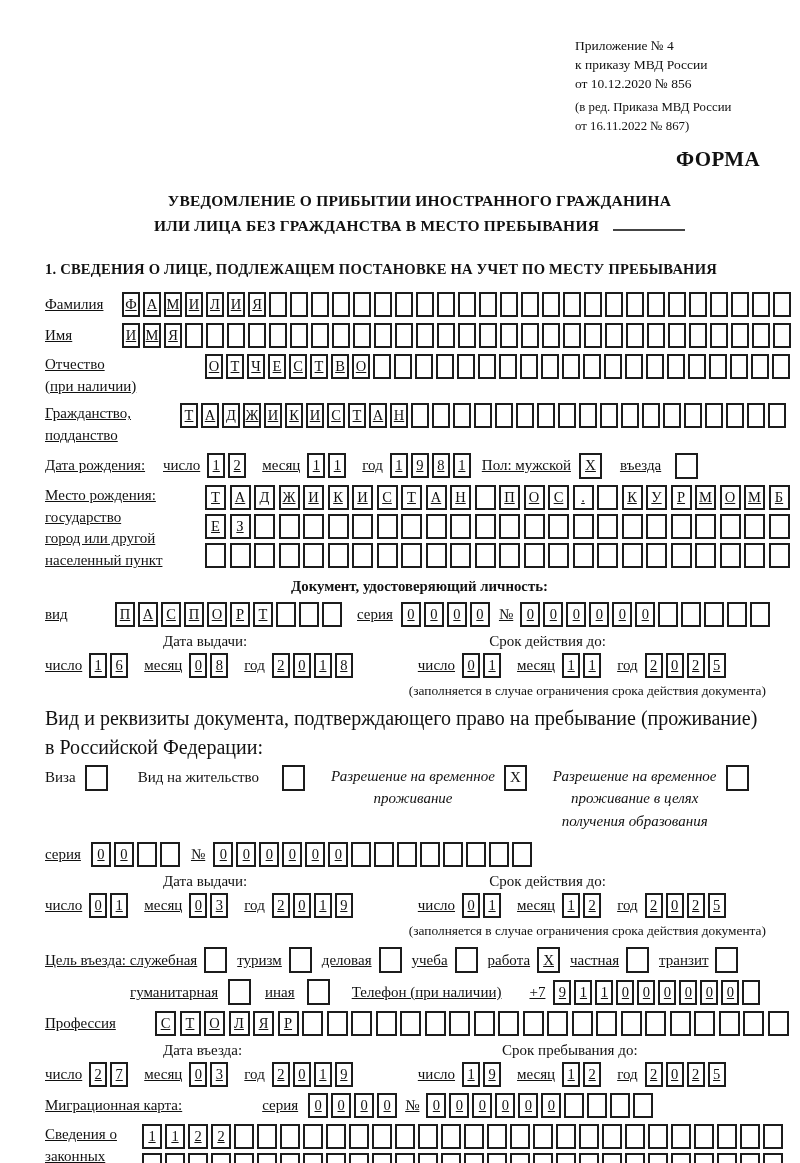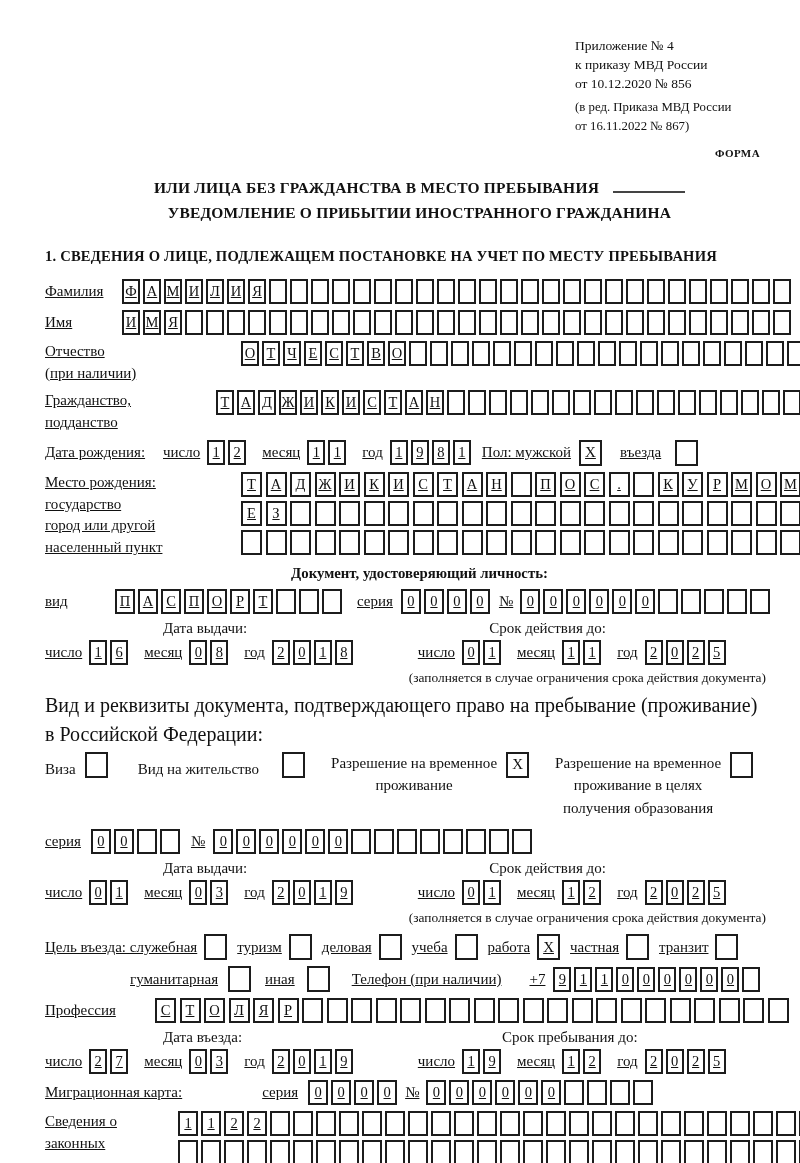--- a/index.html
+++ b/index.html
@@ -2,28 +2,28 @@
 <html><head>
 <meta charset="utf-8">
 <style>
   html,body { margin:0; padding:0; background:#ffffff; }
   body { width:800px; min-height:1163px; font-family:"Liberation Serif", serif; color:#111; }
   .page { box-sizing:border-box; width:800px; min-height:1163px; padding:36px 6px 10px 45px; }
 
   
   .refblock { width:190px; margin-left:530px; font-size:13.5px; line-height:1.42; }
   .refnote { margin-top:5px; font-size:12.8px; line-height:1.42; }
-  .formword { text-align:right; padding-right:34px; font-weight:bold; font-size:11px; margin-top:12px; letter-spacing:.4px; }
+  .formword { text-align:right; padding-right:34px; font-weight:bold; font-size:21px; margin-top:12px; letter-spacing:.4px; }
 
   .title { text-align:center; font-weight:bold; font-size:15.5px; margin-top:16px; line-height:1.65; letter-spacing:.2px; }
   .title-underline { display:inline-block; width:72px; border-bottom:2px solid #444; height:1px; margin-left:14px; vertical-align:baseline; }
   .section1 { font-weight:bold; font-size:14.6px; margin-top:22px; letter-spacing:.2px; }
 
   .frow { display:flex; align-items:center; margin-bottom:6px; font-size:15px;text-decoration:underline; }
-  .frow.top { align-items:flex-start;gap:36px; }
+  .frow.top { align-items:flex-start; }
   .lab { flex:none; }
   .labcol { flex:none; line-height:1.45; }
   .w77 { width:77px; } .w110 { width:110px; } .w135 { width:135px; }
   .w160 { width:160px; } .w97 { width:97px; } .w70 { width:70px; }
 
   .cells { display:flex; flex:none; }
   .cell { box-sizing:border-box; flex:none; width:18px; height:25px; border:2px solid #1c1c1c;
           margin-right:3px; display:flex; align-items:center; justify-content:center; font-size:14.5px; }
   .cells.wide .cell { width:21px; margin-right:3.5px; }
   .cells.mid  .cell { width:20px; margin-right:3px; }
@@ -40,24 +40,24 @@
 
   .dhead { display:flex; font-size:15px; margin:4px 0 3px; }
   .dhead .h1 { margin-left:118px; }
   .dhead .h2 { margin-left:242px; }
 
   .dochead { text-align:center; font-weight:bold; font-size:14.8px; margin:4px 0 7px; }
   .note { text-align:right; padding-right:28px; font-size:13.4px; margin:-1px 0 8px; }
   .plain { font-size:20px; margin-bottom:6px; }
 
   .cbrow { display:flex; align-items:flex-start; margin:4px 0 10px; font-size:15px; }
-  .cbitem { display:flex; align-items:flex-end; margin-right:16px; }
+  .cbitem { display:flex; align-items:center; margin-right:16px; }
   .cbitem.multiline { align-items:flex-start; }
   .cbitem .cbl { margin-right:9px; }
-  .cbitem .cbl.center { text-align:center; line-height:1.5; }
+  .cbitem .cbl.center { text-align:center; line-height:1.5;font-style:italic; }
   .purpose .cb { margin:0 10px 0 7px; }
   .purpose .cb:last-child { margin-right:0; }
   .indent85 { margin-left:85px; }
   .spacer80 { width:80px; flex:none; }
 </style>
 </head>
 <body>
 
 <div class="page">
 
@@ -67,22 +67,22 @@
     <div>от 10.12.2020 № 856</div>
     <div class="refnote">
       <div>(в ред. Приказа МВД России</div>
       <div>от 16.11.2022 № 867)</div>
     </div>
   </div>
 
   <div class="formword">ФОРМА</div>
 
   <div class="title">
+    <div>УВЕДОМЛЕНИЕ О ПРИБЫТИИ ИНОСТРАННОГО ГРАЖДАНИНА</div>
     <div><span>ИЛИ ЛИЦА БЕЗ ГРАЖДАНСТВА В МЕСТО ПРЕБЫВАНИЯ</span><span class="title-underline"></span></div>
-    <div>УВЕДОМЛЕНИЕ О ПРИБЫТИИ ИНОСТРАННОГО ГРАЖДАНИНА</div>
   </div>
 
   <div class="section1">1. СВЕДЕНИЯ О ЛИЦЕ, ПОДЛЕЖАЩЕМ ПОСТАНОВКЕ НА УЧЕТ ПО МЕСТУ ПРЕБЫВАНИЯ</div>
 
   <div style="height:14px"></div>
 
   <div class="frow">
     <span class="lab w77">Фамилия</span>
     <span class="cells">
         <span class="cell">Ф</span>

